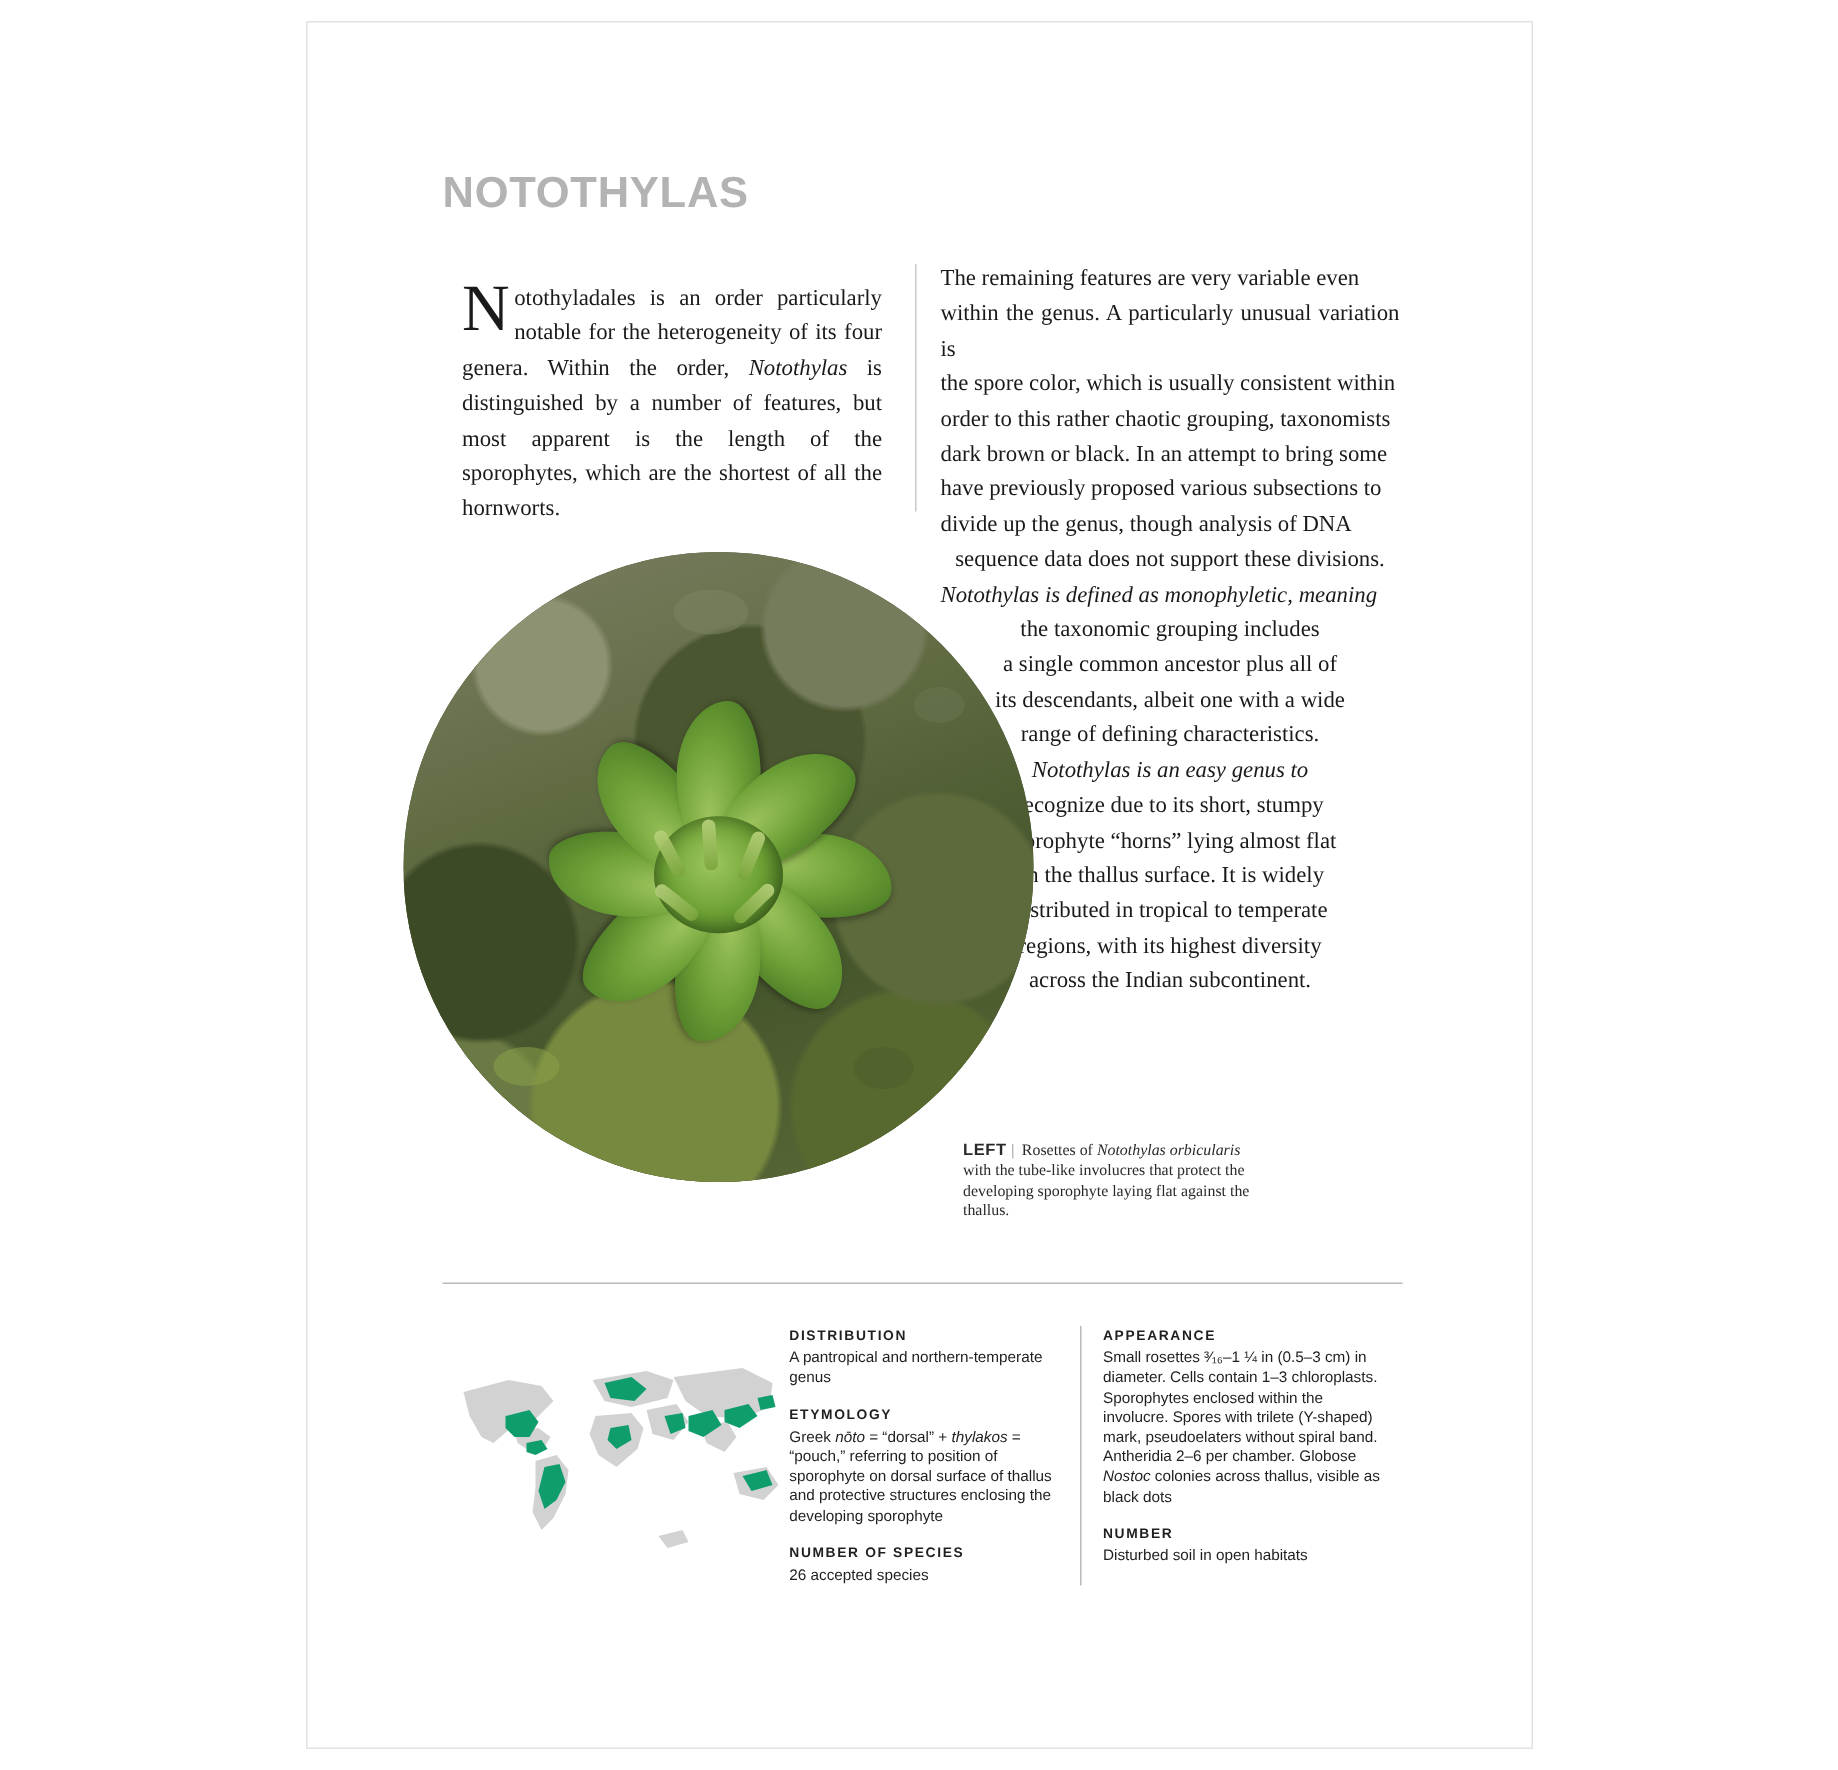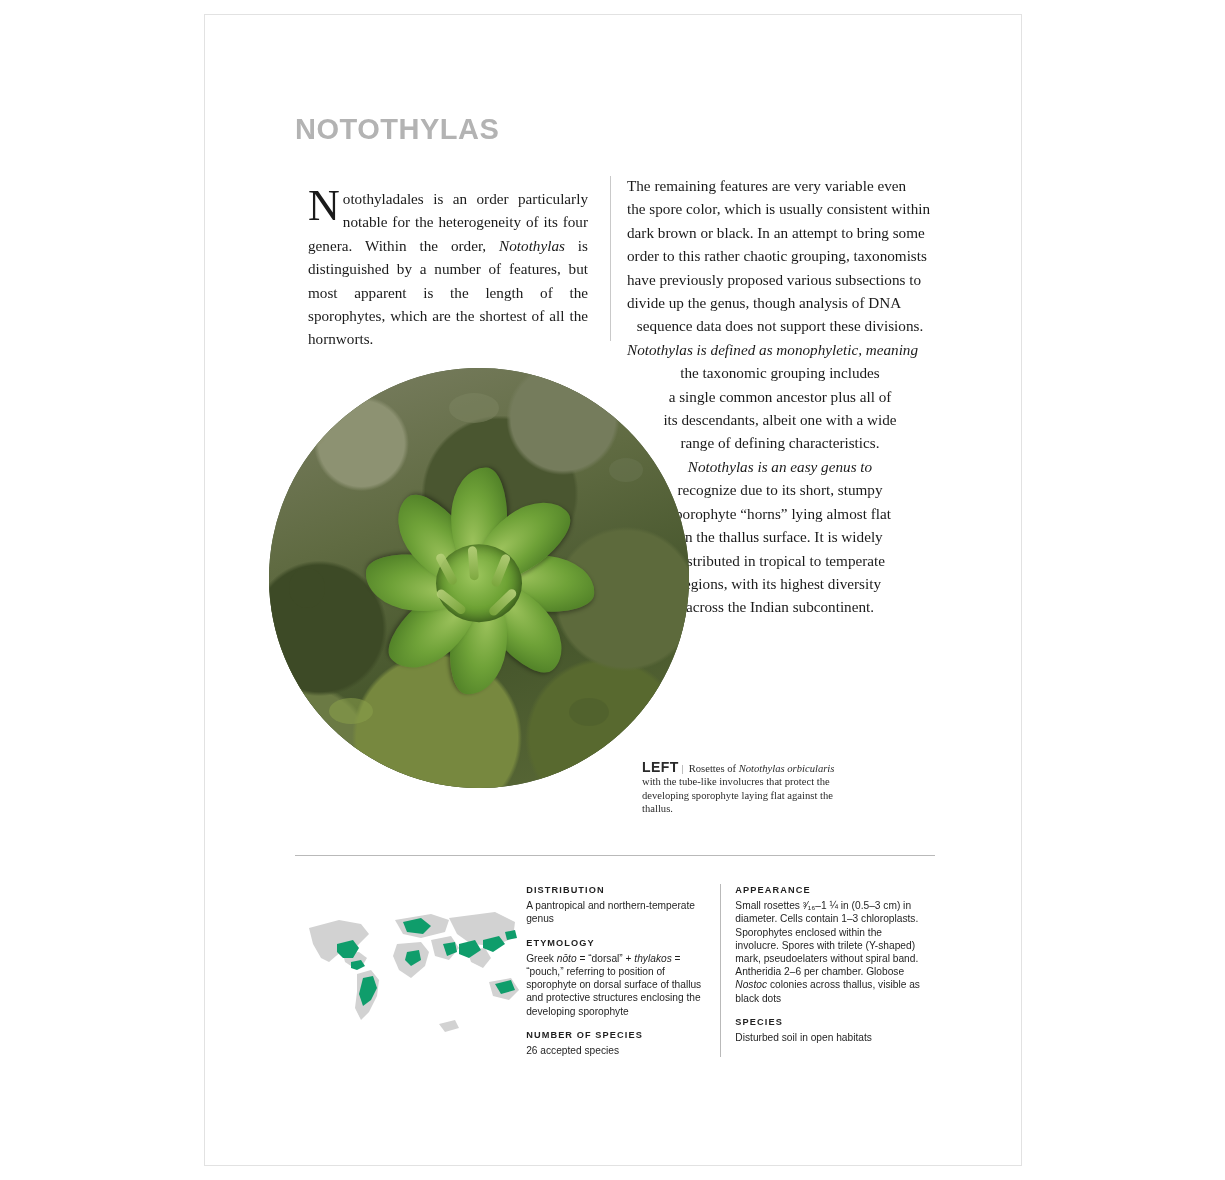--- a/index.html
+++ b/index.html
@@ -166,21 +166,21 @@
     left: 437px;
     top: 746px;
     width: 200px;
     font-size: 10.6px;
     line-height: 13.4px;
     color: #2a2a2a;
   }
   .caption .lbl {
     font-family: "Liberation Sans", sans-serif;
     font-weight: bold;
-    font-size: 14px;
+    font-size: 11px;
     letter-spacing: .4px;
   }
   .caption .bar {
     display: inline-block;
     margin: 0 5px 0 3px;
     color: #8a8a8a;
   }
   .caption em { font-style: italic; }
 
   
@@ -234,23 +234,24 @@
 
     <div class="cols">
       <div class="col-divider"></div>
 
       <div class="col col-left">
         <p class="dropcap">Notothyladales is an order particularly notable for the heterogeneity of its four genera. Within the order, <em class="sci">Notothylas</em> is distinguished by a number of features, but most apparent is the length of the sporophytes, which are the shortest of all the hornworts.</p>
       </div>
 
       <div class="col col-right">
         <span class="rc-line">The remaining features are very variable even</span>
+        <span class="rc-line">within the genus. A particularly unusual variation is</span>
         <span class="rc-line">the spore color, which is usually consistent within</span>
+        <span class="rc-line">order to this rather chaotic grouping, taxonomists</span>
         <span class="rc-line">dark brown or black. In an attempt to bring some</span>
-        <span class="rc-line">order to this rather chaotic grouping, taxonomists</span>
         <span class="rc-line">have previously proposed various subsections to</span>
         <span class="rc-line">divide up the genus, though analysis of DNA</span>
         <span class="rc-line tail">sequence data does not support these divisions.</span>
         <span class="rc-line" style="font-style:italic;text-align:left"><em>Notothylas is defined as monophyletic, meaning</em></span>
         <span class="rc-line tail">the taxonomic grouping includes</span>
         <span class="rc-line tail">a single common ancestor plus all of</span>
         <span class="rc-line tail">its descendants, albeit one with a wide</span>
         <span class="rc-line tail">range of defining characteristics.</span>
         <span class="rc-line tail"><em>Notothylas is an easy genus to</em></span>
         <span class="rc-line tail">recognize due to its short, stumpy</span>
@@ -338,18 +339,18 @@
       <p class="fact-p">Greek <i>nōto</i> = “dorsal” + <i>thylakos</i> = “pouch,” referring to position of sporophyte on dorsal surface of thallus and protective structures enclosing the developing sporophyte</p>
 
       <p class="fact-h spaced">NUMBER OF SPECIES</p>
       <p class="fact-p">26 accepted species</p>
     </div>
 
     <div class="facts-col right">
       <p class="fact-h">APPEARANCE</p>
       <p class="fact-p">Small rosettes ³⁄₁₆–1 ¼ in (0.5–3 cm) in diameter. Cells contain 1–3 chloroplasts. Sporophytes enclosed within the involucre. Spores with trilete (Y-shaped) mark, pseudoelaters without spiral band. Antheridia 2–6 per chamber. Globose <i>Nostoc</i> colonies across thallus, visible as black dots</p>
 
-      <p class="fact-h spaced">SPECIES</p>
+      <p class="fact-h spaced">NUMBER</p>
       <p class="fact-p">Disturbed soil in open habitats</p>
     </div>
   </div>
 
 </div>
 
 </body></html>

